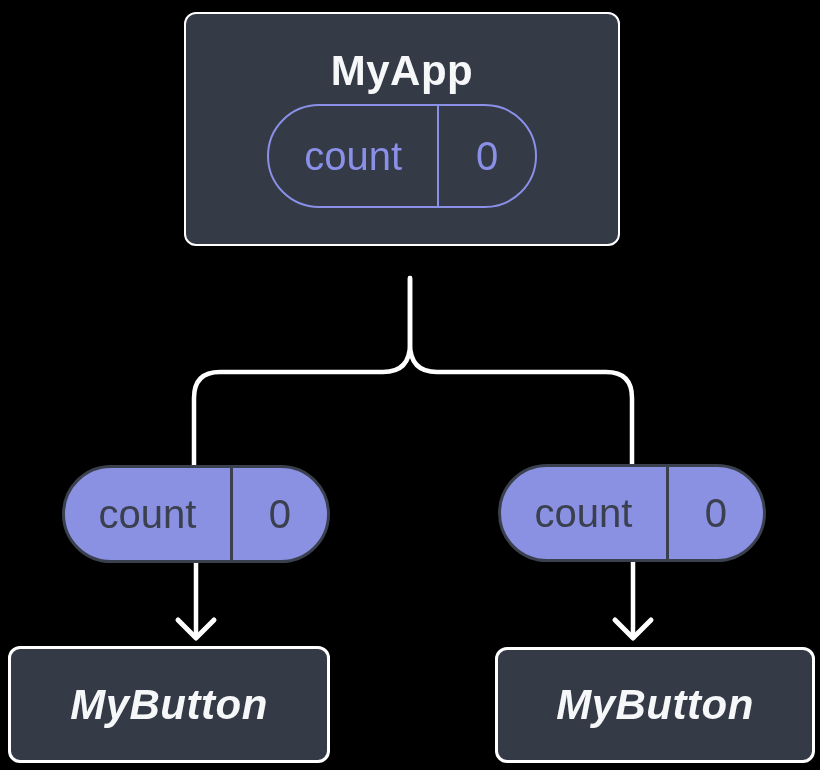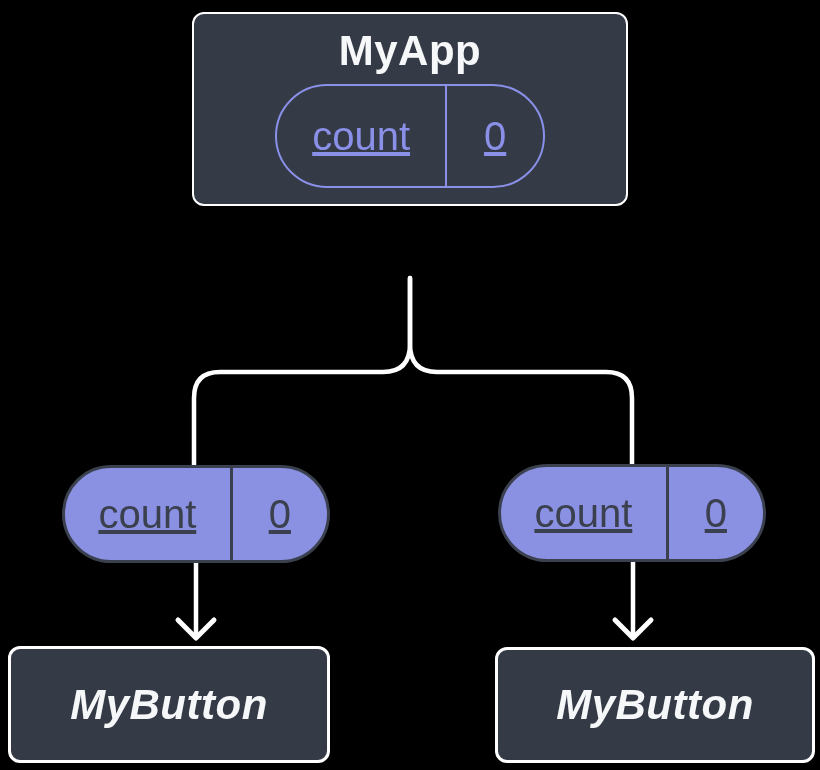--- a/index.html
+++ b/index.html
@@ -34,40 +34,39 @@
     justify-content: center;
   }
   .node-title {
     color: #f6f7f9;
     font-size: 42px;
     font-weight: 600;
     letter-spacing: 0.5px;
     line-height: 1;
   }
   .node.root {
-    left: 192px; top: 12px;
-    width: 436px; height: 194px;
+    left: 184px; top: 12px;
+    width: 436px; height: 234px;
     gap: 12px;
   }
   .node.leaf { border-width: 3px; font-style: italic; }
   .node.leaf.left  { left: 8px;   top: 646px; width: 322px; height: 117px; }
   .node.leaf.right { left: 495px; top: 647px; width: 320px; height: 116px; }
 
   
   .pill {
     display: flex;
     align-items: stretch;
     font-size: 40px;
     line-height: 1;
   }
   .pill .seg {
     display: flex;
     align-items: center;
     justify-content: center;
-    text-decoration: underline;
   }
   .pill .seg.name { flex: 0 0 64%; }
   .pill .seg.value { flex: 1 1 auto; }
   .pill.outline {
     width: 270px; height: 104px;
     border: 2px solid #8a90e8;
     border-radius: 52px;
     color: #8a90e8;
     background: transparent;
   }

